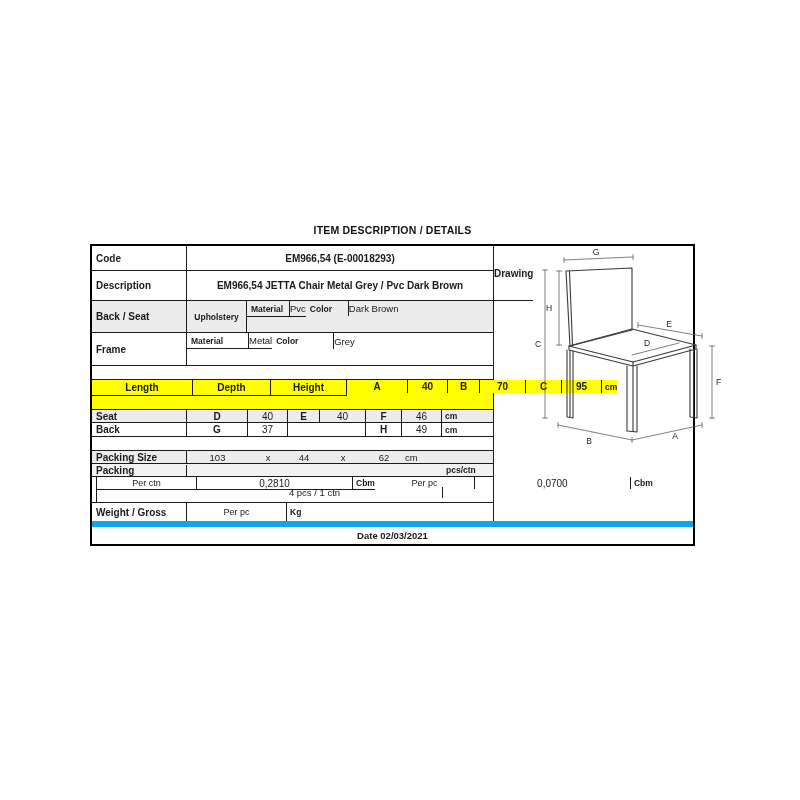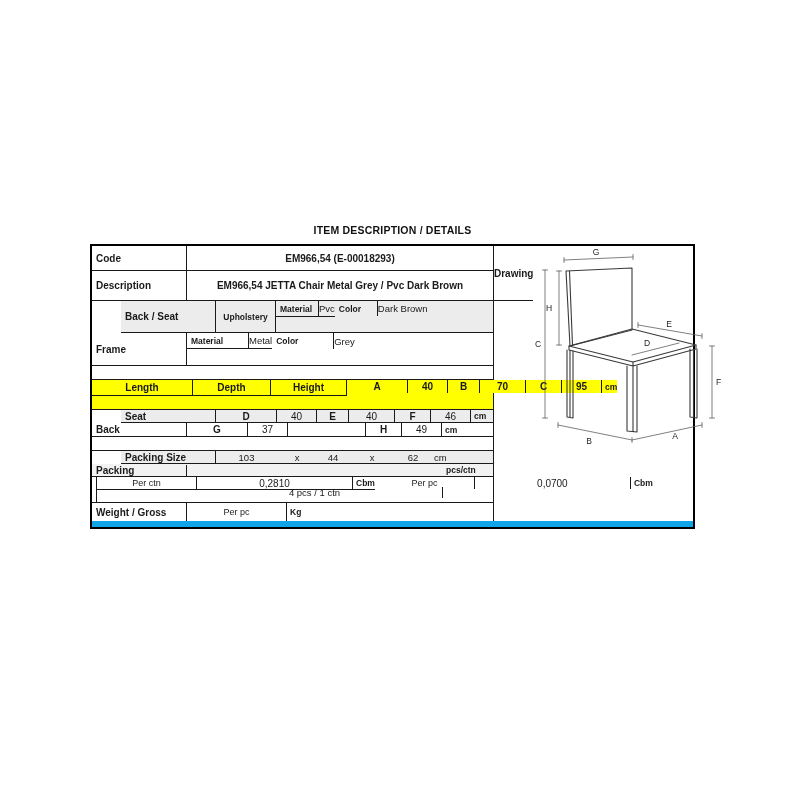--- a/index.html
+++ b/index.html
@@ -29,21 +29,21 @@
   .w-kcol{width:43px;}
   .w-fkcol{width:62px;}
   .w-hL{width:101px;} .w-hD{width:78px;} .w-hH{width:76px;}
   .w-sA{width:61px;} .w-sAv{width:40px;} .w-sB{width:32px;} .w-sBv{width:46px;}
   .w-sC{width:36px;} .w-sCv{width:40px;}
   .w-merge{width:78px;}
   .w-key{width:100px;} .w-val{width:156px;}
   .w-pval{width:256px;margin-top:44px;}
   .flex1{flex:1;}
   .yellow{background:#ffff00;}
-  .tint{background:#ececec;margin-left:29px;}
+  .tint{background:#ececec;}
   .tint2{background:#f2f2f2;align-items:center;}
   .two-line{flex-direction:column;justify-content:center;line-height:13px;text-align:center;}
   .gap{height:14px;}
   .draw-header{height:55px;display:flex;align-items:center;justify-content:center;
     font-size:10px;font-weight:bold;border-bottom:1px solid #1a1a1a;box-sizing:border-box;}
   .draw-area{flex:1;position:relative;}
   .daterow{height:17px;display:flex;align-items:center;justify-content:center;
     font-size:9.5px;font-weight:bold;}
   svg text{font-family:"Liberation Sans",sans-serif;font-size:8.5px;fill:#222;}
   svg .body{fill:none;stroke:#3a3a3a;stroke-width:1.1;stroke-linejoin:round;stroke-linecap:round;}
@@ -216,14 +216,17 @@
             <text x="136" y="81" text-anchor="middle">E</text>
             <text x="114" y="100" text-anchor="middle">D</text>
             <text x="183" y="139" text-anchor="start">F</text>
             <text x="56" y="198" text-anchor="middle">B</text>
             <text x="142" y="193" text-anchor="middle">A</text>
           </svg>
         </div>
       </div>
     </div>
 
+    <div class="daterow">
+      <span>Date 02/03/2021</span>
+    </div>
   </div>
 </div>
 
 </body></html>

